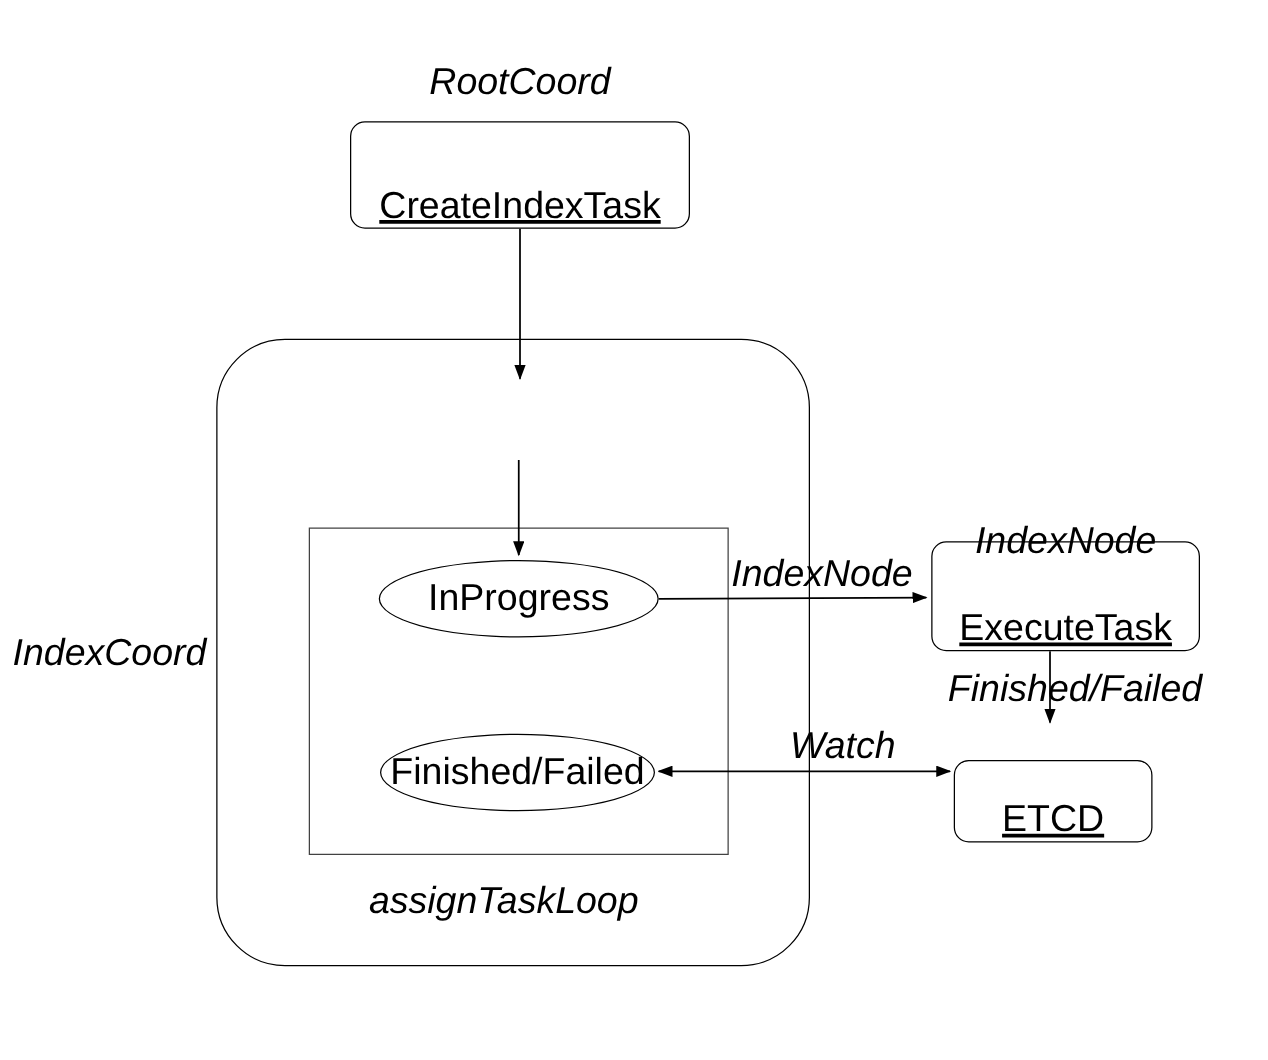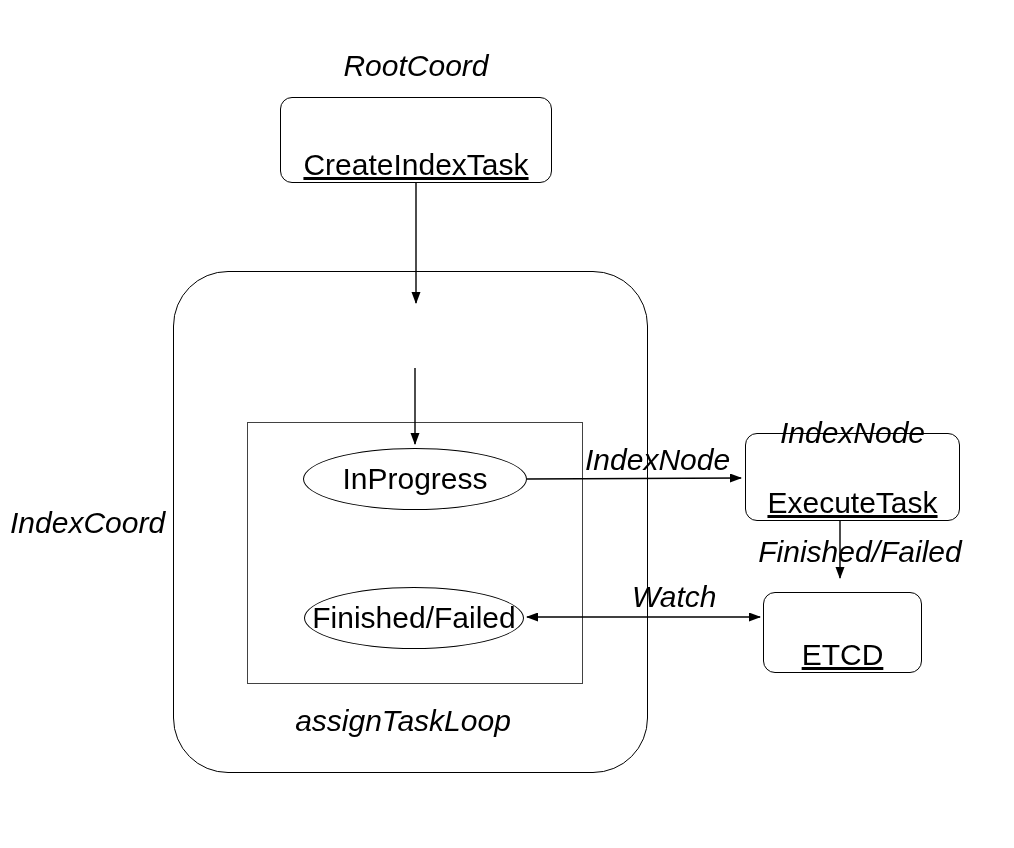--- a/index.html
+++ b/index.html
@@ -87,21 +87,21 @@
   </div>
 
   <div class="shape node-ellipse" style="left:304px; top:587px; width:220px; height:62px;">
     <span class="node-label">Finished/Failed</span>
   </div>
 
   <div class="shape node-rect" style="left:745px; top:433px; width:215px; height:88px;">
     <span class="node-label">ExecuteTask</span>
   </div>
 
-  <div class="shape node-rect" style="left:763px; top:592px; width:159px; height:81px;">
+  <div class="shape node-rect" style="left:763px; top:608px; width:159px; height:66px;">
     <span class="node-label">ETCD</span>
   </div>
 
   <svg id="edges" width="1014" height="848" viewBox="0 0 1014 848">
     <defs>
       <marker id="arrowEnd" markerUnits="userSpaceOnUse" markerWidth="13" markerHeight="10" refX="11" refY="4.5" orient="auto">
         <path d="M0,0 L12,4.5 L0,9 Z" fill="#000000"></path>
       </marker>
       <marker id="arrowStart" markerUnits="userSpaceOnUse" markerWidth="13" markerHeight="10" refX="1" refY="4.5" orient="auto">
         <path d="M12,0 L0,4.5 L12,9 Z" fill="#000000"></path>

